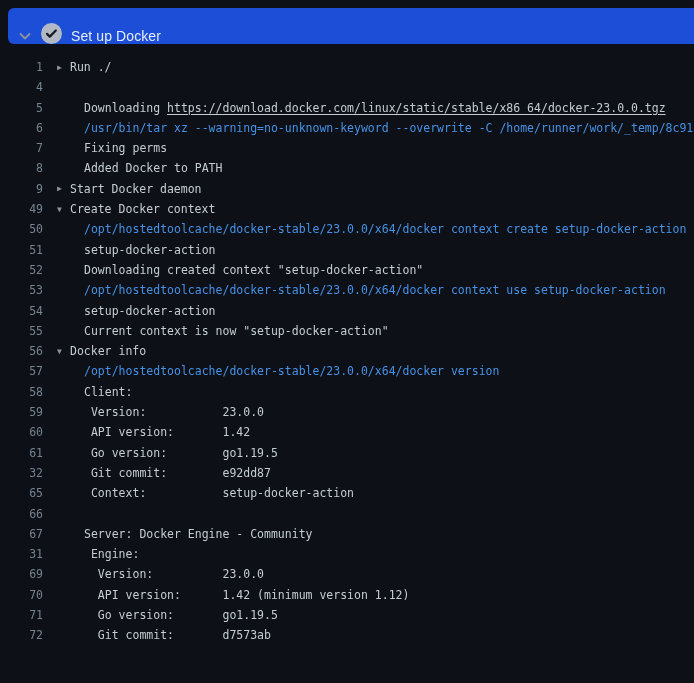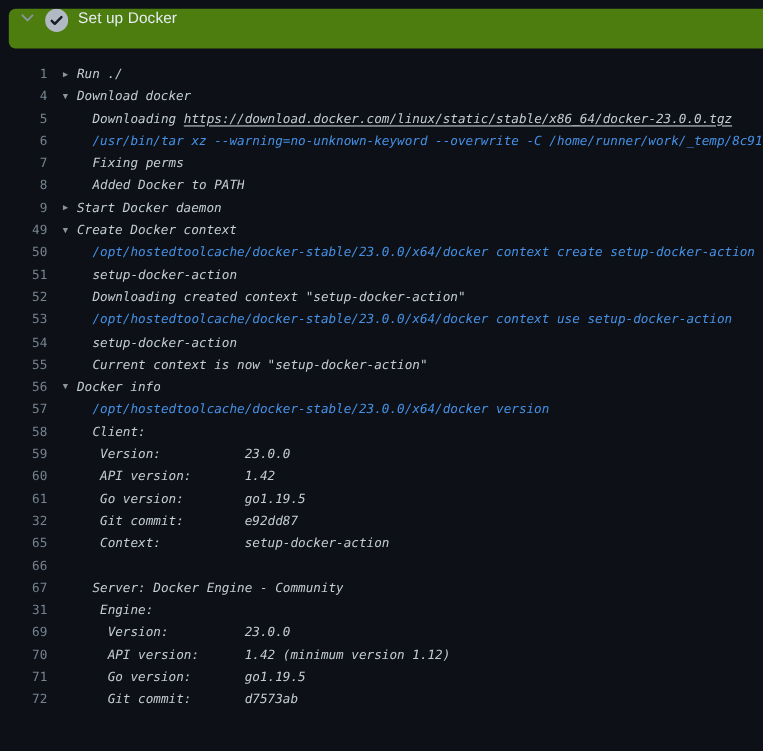--- a/index.html
+++ b/index.html
@@ -4,24 +4,24 @@
 <style>
   * { margin: 0; padding: 0; box-sizing: border-box; }
   html, body {
     width: 694px; height: 683px;
     background: #0d1117;
     overflow: hidden;
     font-family: "Liberation Sans", sans-serif;
   }
   .step-header {
     display: flex;
-    align-items: flex-start;
+    align-items: flex-end;
     height: 36px;
     margin: 8px 0 0 8px;
-    background: #4d7c0f;
+    background: #1d4ed8;
     border-radius: 6px 0 0 6px;
     padding: 0 8px 0 9px;
     cursor: pointer;
   }
   .chev-wrap { width: 16px; height: 16px; display: flex; align-items: center; justify-content: center; }
   .check-wrap { margin-left: 8px; width: 21px; height: 21px; display: flex; align-items: center; justify-content: center; }
   .step-title {
     margin-left: 9px;
     color: #e6edf3;
     font-size: 14px;
@@ -38,21 +38,21 @@
     color: #c4ccd4;
     white-space: pre;
   }
   .num {
     flex: 0 0 48px;
     text-align: right;
     padding-right: 5px;
     color: #768390;
     cursor: pointer;
   }
-  .line-body { margin-left: 9px; overflow: hidden; font-style: italic; }
+  .line-body { margin-left: 9px; overflow: hidden; }
   .indent { padding-left: 27px; }
   .arrow {
     display: inline-block;
     width: 13px;
     font-size: 8px;
     color: #8b949e;
     vertical-align: 1.5px;
   }
   .cmd { color: #4691e6; }
   .log-link { color: #c4ccd4; text-decoration: underline; text-underline-offset: 2px; cursor: pointer; }
@@ -70,21 +70,21 @@
     <svg width="21" height="21" viewBox="0 0 16 16">
       <circle cx="8" cy="8" r="8" fill="#b1bac4"></circle>
       <path d="M4.6 8.3l2.1 2.1 4.6-4.7" stroke="#171c23" stroke-width="1.7" fill="none" stroke-linecap="round" stroke-linejoin="round"></path>
     </svg>
   </span>
   <span class="step-title">Set up Docker</span>
 </div>
 
 <div class="log">
     <div class="row"><span class="num">1</span><span class="line-body"><span class="arrow">▶</span><span>Run ./</span></span></div>
-    <div class="row"><span class="num">4</span><span class="line-body"><span class="arrow">▼</span><span>Download docker</span></span></div>
+    <div class="row"><span class="num">4</span></div>
     <div class="row"><span class="num">5</span><span class="line-body indent"><span>Downloading </span><a class="log-link">https://download.docker.com/linux/static/stable/x86_64/docker-23.0.0.tgz</a></span></div>
     <div class="row"><span class="num">6</span><span class="line-body indent cmd">/usr/bin/tar xz --warning=no-unknown-keyword --overwrite -C /home/runner/work/_temp/8c91</span></div>
     <div class="row"><span class="num">7</span><span class="line-body indent">Fixing perms</span></div>
     <div class="row"><span class="num">8</span><span class="line-body indent">Added Docker to PATH</span></div>
     <div class="row"><span class="num">9</span><span class="line-body"><span class="arrow">▶</span><span>Start Docker daemon</span></span></div>
     <div class="row"><span class="num">49</span><span class="line-body"><span class="arrow">▼</span><span>Create Docker context</span></span></div>
     <div class="row"><span class="num">50</span><span class="line-body indent cmd">/opt/hostedtoolcache/docker-stable/23.0.0/x64/docker context create setup-docker-action</span></div>
     <div class="row"><span class="num">51</span><span class="line-body indent">setup-docker-action</span></div>
     <div class="row"><span class="num">52</span><span class="line-body indent">Downloading created context "setup-docker-action"</span></div>
     <div class="row"><span class="num">53</span><span class="line-body indent cmd">/opt/hostedtoolcache/docker-stable/23.0.0/x64/docker context use setup-docker-action</span></div>

